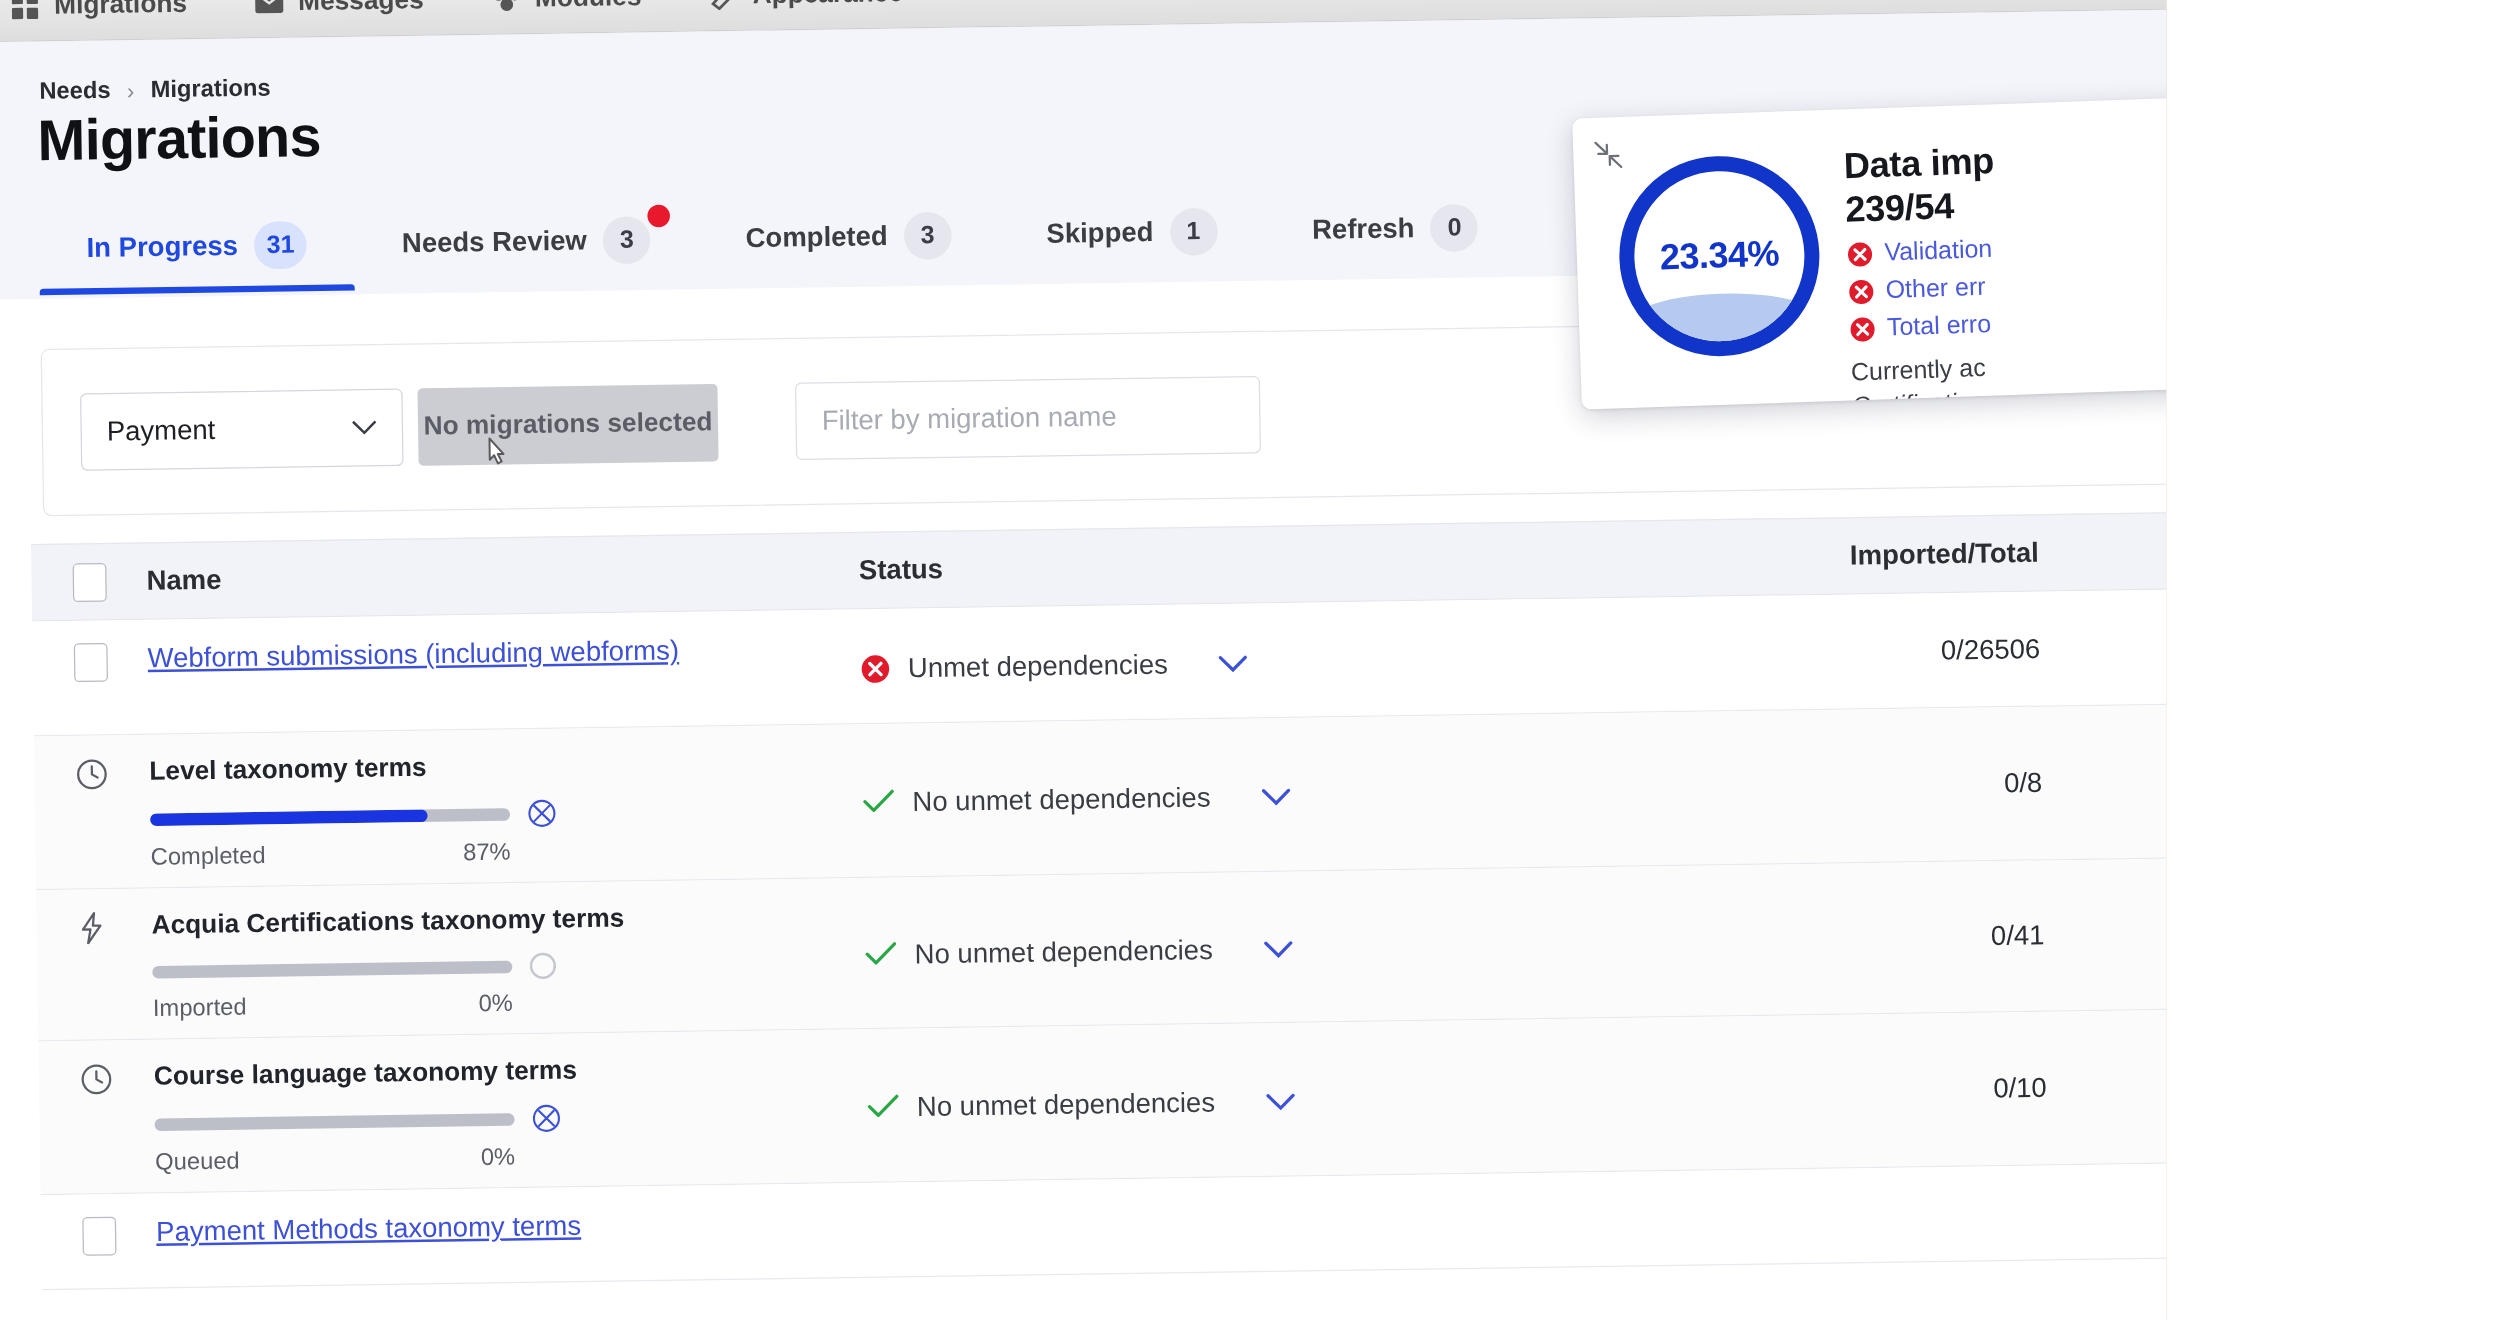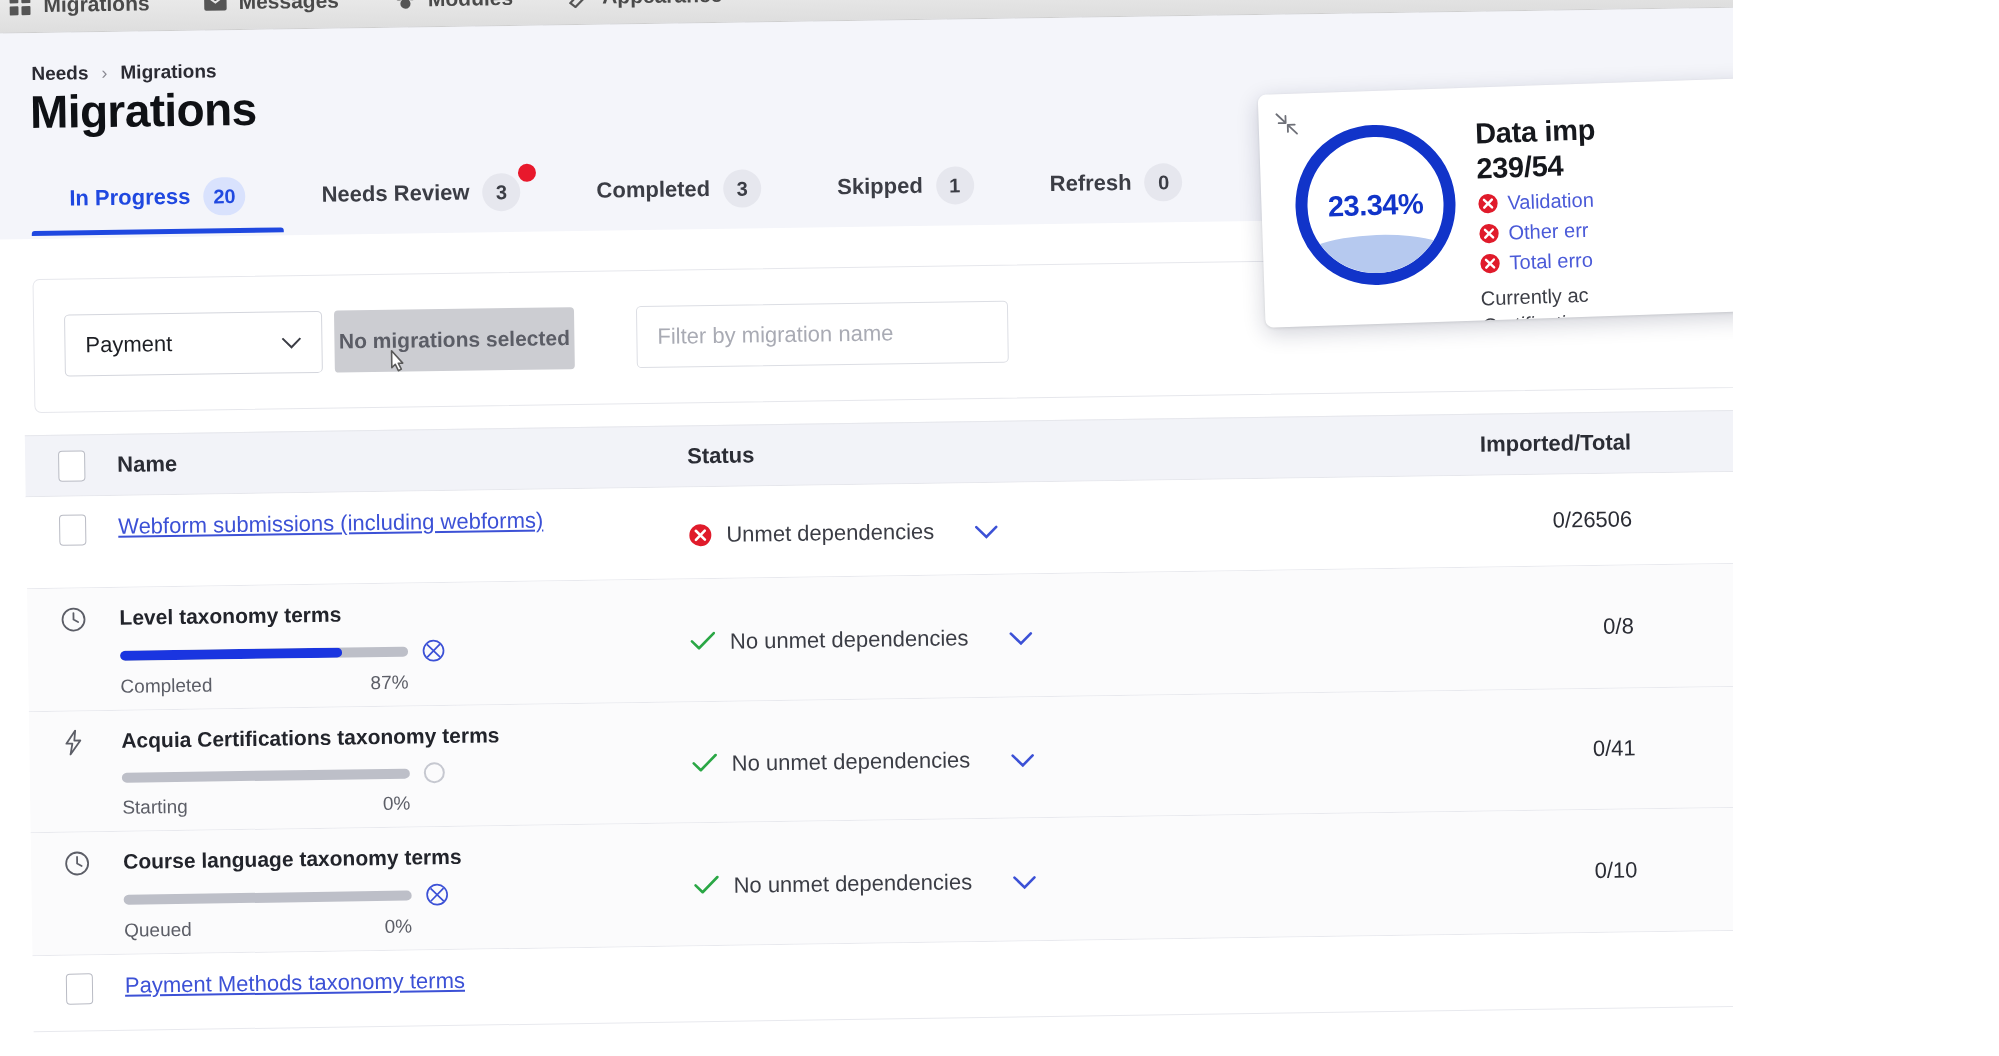--- a/index.html
+++ b/index.html
@@ -404,21 +404,21 @@
       <a>Needs</a>
       <span class="sep">›</span>
       <span>Migrations</span>
     </div>
 
     <div class="page-title">Migrations</div>
 
     <div class="tabs">
       <div class="tab active">
         <span>In Progress</span>
-        <span class="pill">20</span>
+        <span class="pill">31</span>
       </div>
       <div class="tab">
         <span>Needs Review</span>
         <span class="pill">3</span>
         <span class="dot-badge"></span>
       </div>
       <div class="tab">
         <span>Completed</span>
         <span class="pill">3</span>
       </div>
@@ -546,21 +546,21 @@
         </div>
         <div class="c-name">
           <div class="mig-name">Acquia Certifications taxonomy terms</div>
           <div class="progress-line">
             <div class="bar">
               <span id="bar2" style="width: 0%;"></span>
             </div>
             <span class="spinner-ico"></span>
           </div>
           <div class="prog-meta">
-            <span>Starting</span>
+            <span>Imported</span>
             <span>0%</span>
           </div>
         </div>
         <div class="c-status">
           <span class="status-cell">
             <span class="check-mark">
               <svg width="26" height="20" viewBox="0 0 26 20">
                     <path d="M2 10 L9 17 L24 2" fill="none" stroke="#2aa745" stroke-width="2.6" stroke-linecap="round" stroke-linejoin="round"></path>
                   </svg>
             </span>

